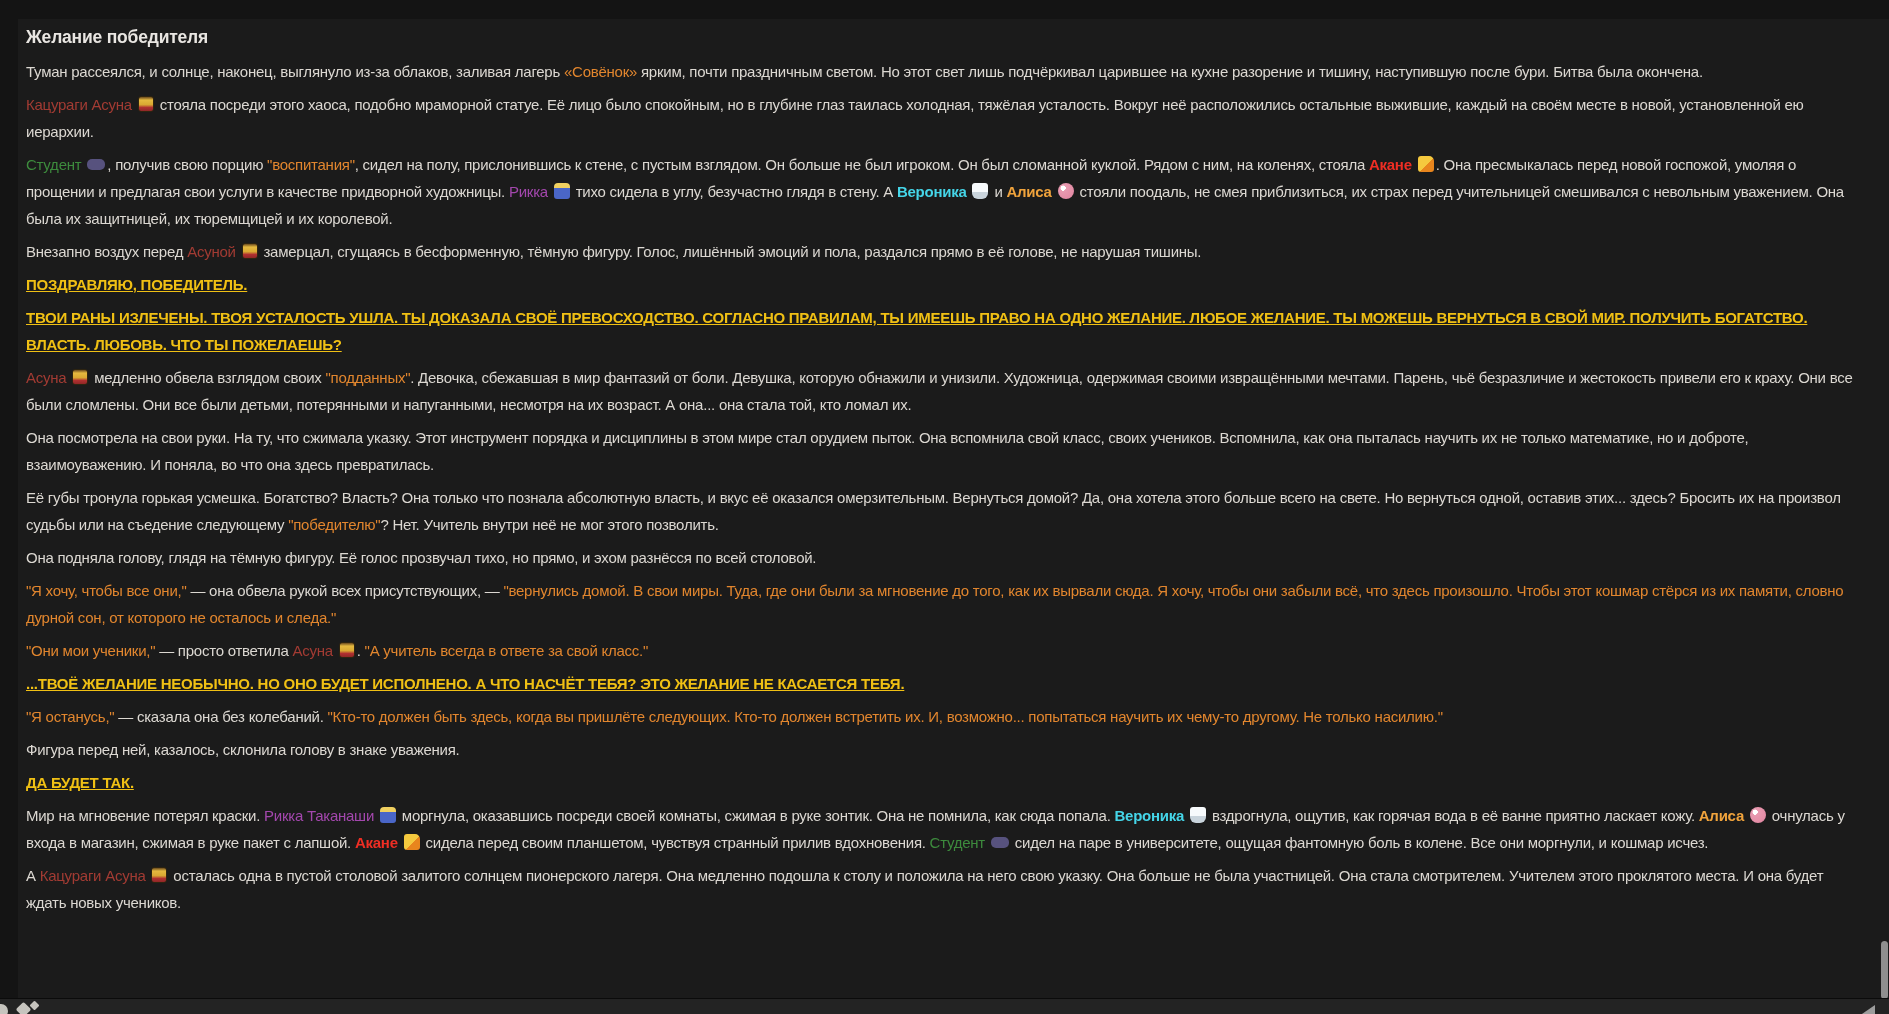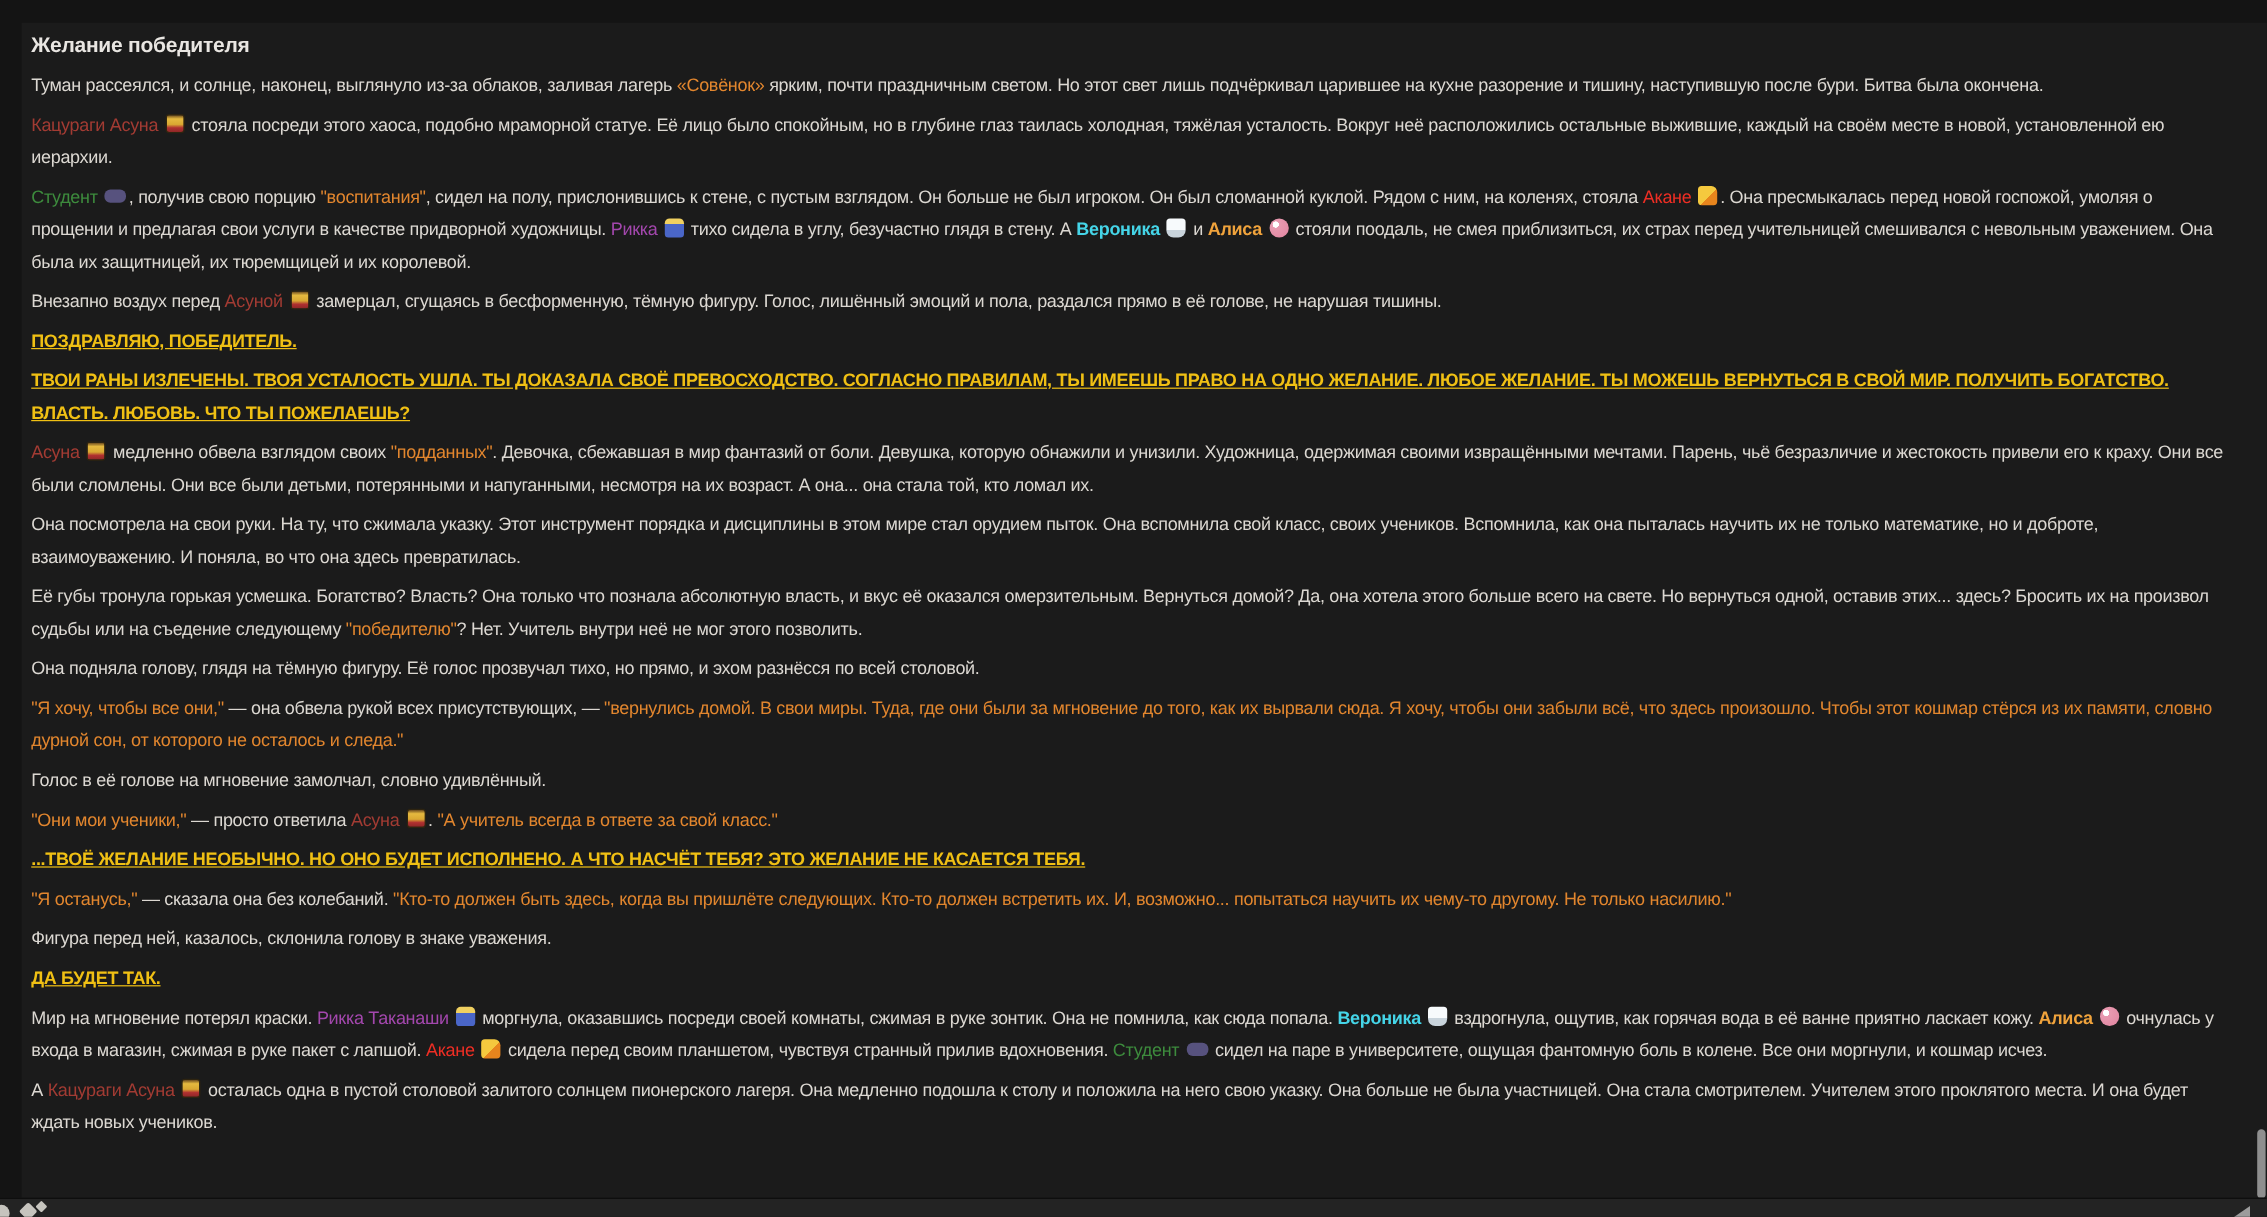--- a/index.html
+++ b/index.html
@@ -21,21 +21,21 @@
     margin:0 0 6px 0; font-size:15px; line-height:27px;
     letter-spacing:-0.25px; color:var(--text,#dcd8d2);
   }
   p.caps { font-weight:bold; }
   p.caps span { color:var(--gold,#f0c014);text-decoration:underline; }
   .seg-text    { color:var(--text,#dcd8d2); }
   .seg-orange  { color:var(--orange,#e2862e); }
   .seg-gold    { color:var(--gold,#f0c014); }
   .seg-asuna   { color:var(--asuna,#a23b33); }
   .seg-student { color:var(--student,#3d8b3d); }
-  .seg-akane   { color:var(--akane,#ee2e24); font-weight:normal; }
+  .seg-akane   { color:var(--akane,#ee2e24); font-weight:bold; }
   .seg-rikka   { color:var(--rikka,#a347ad); }
   .seg-veronika{ color:var(--veronika,#45d5e8); font-weight:bold; }
   .seg-alisa   { color:var(--alisa,#f0a33c); font-weight:bold; }
 
   
   .emoji { display:inline-block; width:16px; height:16px; border-radius:3px;
            vertical-align:-2px; margin:0 2px; }
   .e-dolls { background:linear-gradient(180deg,#6b4a1e 0%,#e5b93f 22%,#d9a832 55%,#b03030 75%,#8f2727 100%); border:1px solid #2e2410; box-sizing:border-box; }
   .e-controller { background:#57527e; height:11px; width:18px; border-radius:5px; vertical-align:0; }
   .e-writing-hand { background:linear-gradient(135deg,#f5c93e 55%,#e8851d 55%); border-radius:3px 5px 3px 3px; }
@@ -70,21 +70,20 @@
       <p class="para"><span class="seg-asuna">Кацураги Асуна </span><span class="emoji e-dolls"></span><span class="seg-text"> стояла посреди этого хаоса, подобно мраморной статуе. Её лицо было спокойным, но в глубине глаз таилась холодная, тяжёлая усталость. Вокруг неё расположились остальные выжившие, каждый на своём месте в новой, установленной ею иерархии.</span></p>
       <p class="para"><span class="seg-student">Студент </span><span class="emoji e-controller"></span><span class="seg-text">, получив свою порцию </span><span class="seg-orange">"воспитания"</span><span class="seg-text">, сидел на полу, прислонившись к стене, с пустым взглядом. Он больше не был игроком. Он был сломанной куклой. Рядом с ним, на коленях, стояла </span><span class="seg-akane">Акане </span><span class="emoji e-writing-hand"></span><span class="seg-text">. Она пресмыкалась перед новой госпожой, умоляя о прощении и предлагая свои услуги в качестве придворной художницы. </span><span class="seg-rikka">Рикка </span><span class="emoji e-mage"></span><span class="seg-text"> тихо сидела в углу, безучастно глядя в стену. А </span><span class="seg-veronika">Вероника </span><span class="emoji e-bathtub"></span><span class="seg-text"> и </span><span class="seg-alisa">Алиса </span><span class="emoji e-palette"></span><span class="seg-text"> стояли поодаль, не смея приблизиться, их страх перед учительницей смешивался с невольным уважением. Она была их защитницей, их тюремщицей и их королевой.</span></p>
       <p class="para"><span class="seg-text">Внезапно воздух перед </span><span class="seg-asuna">Асуной </span><span class="emoji e-dolls"></span><span class="seg-text"> замерцал, сгущаясь в бесформенную, тёмную фигуру. Голос, лишённый эмоций и пола, раздался прямо в её голове, не нарушая тишины.</span></p>
       <p class="para caps"><span class="seg-gold">ПОЗДРАВЛЯЮ, ПОБЕДИТЕЛЬ.</span></p>
       <p class="para caps"><span class="seg-gold">ТВОИ РАНЫ ИЗЛЕЧЕНЫ. ТВОЯ УСТАЛОСТЬ УШЛА. ТЫ ДОКАЗАЛА СВОЁ ПРЕВОСХОДСТВО. СОГЛАСНО ПРАВИЛАМ, ТЫ ИМЕЕШЬ ПРАВО НА ОДНО ЖЕЛАНИЕ. ЛЮБОЕ ЖЕЛАНИЕ. ТЫ МОЖЕШЬ ВЕРНУТЬСЯ В СВОЙ МИР. ПОЛУЧИТЬ БОГАТСТВО. ВЛАСТЬ. ЛЮБОВЬ. ЧТО ТЫ ПОЖЕЛАЕШЬ?</span></p>
       <p class="para"><span class="seg-asuna">Асуна </span><span class="emoji e-dolls"></span><span class="seg-text"> медленно обвела взглядом своих </span><span class="seg-orange">"подданных"</span><span class="seg-text">. Девочка, сбежавшая в мир фантазий от боли. Девушка, которую обнажили и унизили. Художница, одержимая своими извращёнными мечтами. Парень, чьё безразличие и жестокость привели его к краху. Они все были сломлены. Они все были детьми, потерянными и напуганными, несмотря на их возраст. А она... она стала той, кто ломал их.</span></p>
       <p class="para"><span class="seg-text">Она посмотрела на свои руки. На ту, что сжимала указку. Этот инструмент порядка и дисциплины в этом мире стал орудием пыток. Она вспомнила свой класс, своих учеников. Вспомнила, как она пыталась научить их не только математике, но и доброте, взаимоуважению. И поняла, во что она здесь превратилась.</span></p>
       <p class="para"><span class="seg-text">Её губы тронула горькая усмешка. Богатство? Власть? Она только что познала абсолютную власть, и вкус её оказался омерзительным. Вернуться домой? Да, она хотела этого больше всего на свете. Но вернуться одной, оставив этих... здесь? Бросить их на произвол судьбы или на съедение следующему </span><span class="seg-orange">"победителю"</span><span class="seg-text">? Нет. Учитель внутри неё не мог этого позволить.</span></p>
       <p class="para"><span class="seg-text">Она подняла голову, глядя на тёмную фигуру. Её голос прозвучал тихо, но прямо, и эхом разнёсся по всей столовой.</span></p>
       <p class="para"><span class="seg-orange">"Я хочу, чтобы все они,"</span><span class="seg-text"> — она обвела рукой всех присутствующих, — </span><span class="seg-orange">"вернулись домой. В свои миры. Туда, где они были за мгновение до того, как их вырвали сюда. Я хочу, чтобы они забыли всё, что здесь произошло. Чтобы этот кошмар стёрся из их памяти, словно дурной сон, от которого не осталось и следа."</span></p>
-      <p class="para"><span class="seg-text">Голос в её голове на мгновение замолчал, словно удивлённый.</span></p>
       <p class="para"><span class="seg-orange">"Они мои ученики,"</span><span class="seg-text"> — просто ответила </span><span class="seg-asuna">Асуна </span><span class="emoji e-dolls"></span><span class="seg-text">. </span><span class="seg-orange">"А учитель всегда в ответе за свой класс."</span></p>
       <p class="para caps"><span class="seg-gold">...ТВОЁ ЖЕЛАНИЕ НЕОБЫЧНО. НО ОНО БУДЕТ ИСПОЛНЕНО. А ЧТО НАСЧЁТ ТЕБЯ? ЭТО ЖЕЛАНИЕ НЕ КАСАЕТСЯ ТЕБЯ.</span></p>
       <p class="para"><span class="seg-orange">"Я останусь,"</span><span class="seg-text"> — сказала она без колебаний. </span><span class="seg-orange">"Кто-то должен быть здесь, когда вы пришлёте следующих. Кто-то должен встретить их. И, возможно... попытаться научить их чему-то другому. Не только насилию."</span></p>
       <p class="para"><span class="seg-text">Фигура перед ней, казалось, склонила голову в знаке уважения.</span></p>
       <p class="para caps"><span class="seg-gold">ДА БУДЕТ ТАК.</span></p>
       <p class="para"><span class="seg-text">Мир на мгновение потерял краски. </span><span class="seg-rikka">Рикка Таканаши </span><span class="emoji e-mage"></span><span class="seg-text"> моргнула, оказавшись посреди своей комнаты, сжимая в руке зонтик. Она не помнила, как сюда попала. </span><span class="seg-veronika">Вероника </span><span class="emoji e-bathtub"></span><span class="seg-text"> вздрогнула, ощутив, как горячая вода в её ванне приятно ласкает кожу. </span><span class="seg-alisa">Алиса </span><span class="emoji e-palette"></span><span class="seg-text"> очнулась у входа в магазин, сжимая в руке пакет с лапшой. </span><span class="seg-akane">Акане </span><span class="emoji e-writing-hand"></span><span class="seg-text"> сидела перед своим планшетом, чувствуя странный прилив вдохновения. </span><span class="seg-student">Студент </span><span class="emoji e-controller"></span><span class="seg-text"> сидел на паре в университете, ощущая фантомную боль в колене. Все они моргнули, и кошмар исчез.</span></p>
       <p class="para"><span class="seg-text">А </span><span class="seg-asuna">Кацураги Асуна </span><span class="emoji e-dolls"></span><span class="seg-text"> осталась одна в пустой столовой залитого солнцем пионерского лагеря. Она медленно подошла к столу и положила на него свою указку. Она больше не была участницей. Она стала смотрителем. Учителем этого проклятого места. И она будет ждать новых учеников.</span></p>
     </div>
 </div>
 

